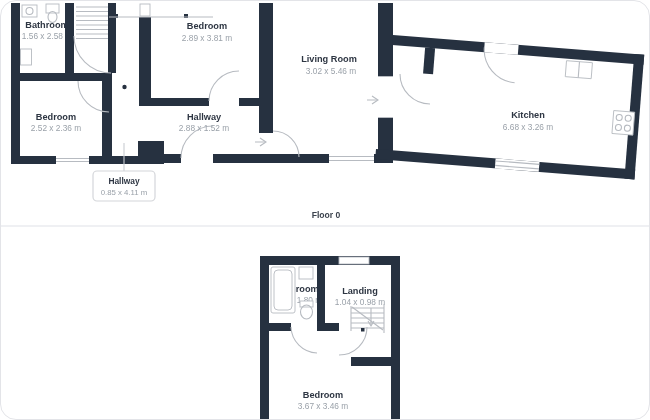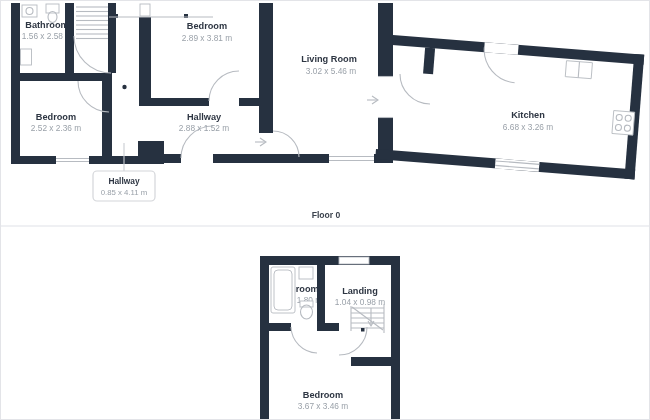--- a/index.html
+++ b/index.html
@@ -1,18 +1,18 @@
 <!DOCTYPE html>
 <html><head>
 <meta charset="utf-8">
 <style>
   html,body{margin:0;padding:0;background:#fff;}
   #card{
     width:650px;height:420px;box-sizing:border-box;position:relative;
-    background:#ffffff;border:1px solid #e3e4e8;border-radius:0;overflow:hidden;
+    background:#ffffff;border:1px solid #e3e4e8;border-radius:16px;overflow:hidden;
     font-family:"Liberation Sans", sans-serif;
   }
   svg{display:block;}
   .room-name{font-family:"Liberation Sans",sans-serif;font-size:9.2px;font-weight:bold;fill:#2e3643;text-anchor:middle;}
   .room-dims{font-family:"Liberation Sans",sans-serif;font-size:8.3px;fill:#9aa1a9;text-anchor:middle;}
   .floor-label{font-family:"Liberation Sans",sans-serif;font-size:8.6px;font-weight:bold;fill:#3c434e;text-anchor:middle;}
   .callout-name{font-family:"Liberation Sans",sans-serif;font-size:8.4px;font-weight:bold;fill:#2e3643;text-anchor:middle;}
   .callout-dims{font-family:"Liberation Sans",sans-serif;font-size:7.8px;fill:#9aa1a9;text-anchor:middle;}
   .wall{fill:#263140;}
   .thin{stroke:#b7bbc1;stroke-width:1.1;fill:none;}

